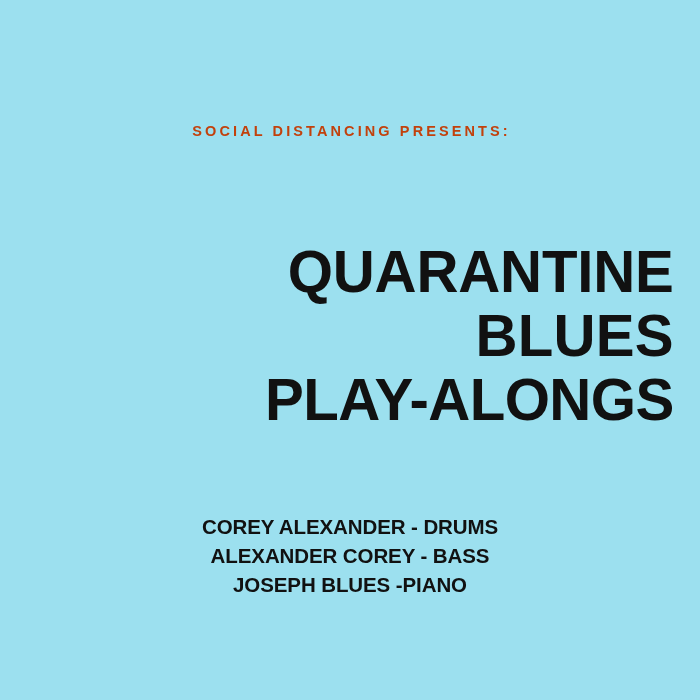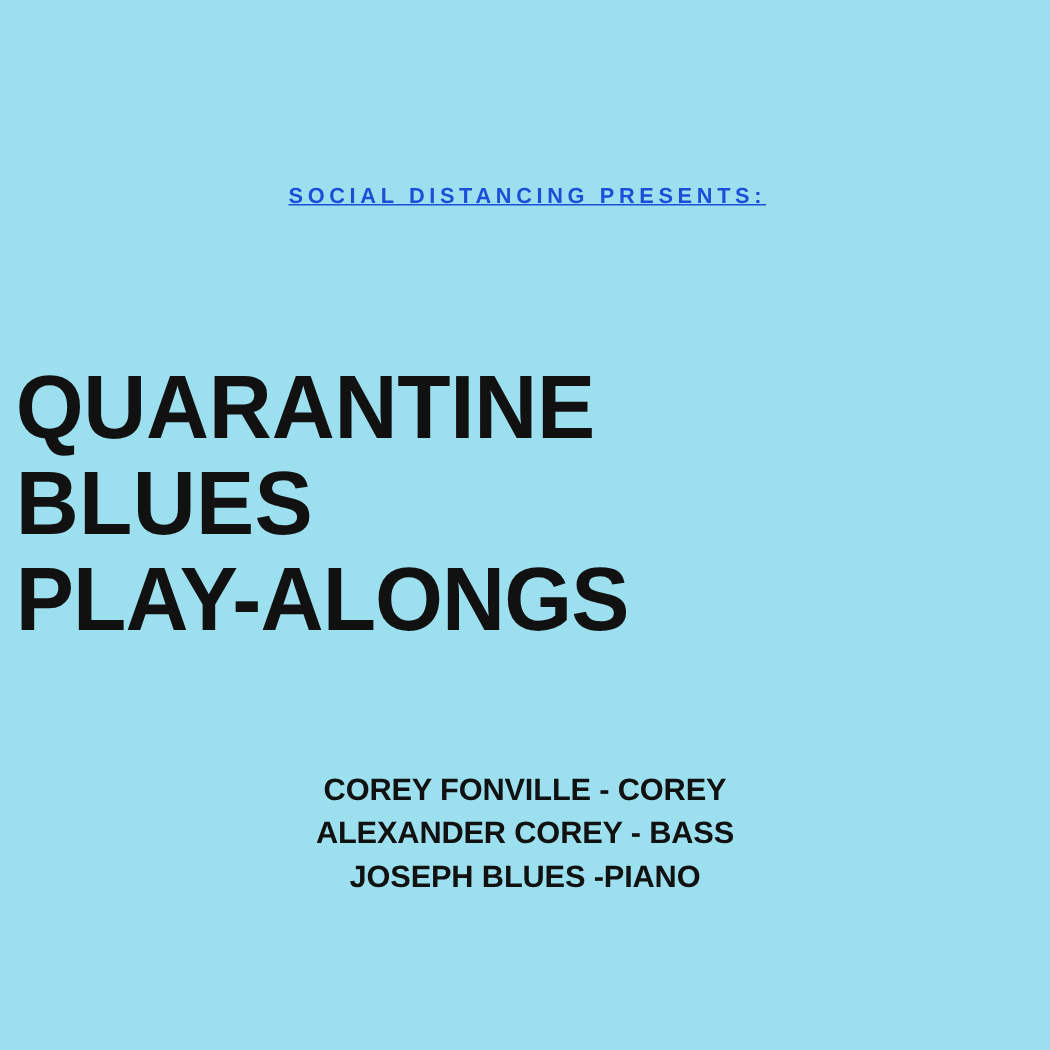--- a/index.html
+++ b/index.html
@@ -40,23 +40,23 @@
     line-height: 18px;
     white-space: nowrap;
     
     text-indent: 3.1px;
   }
 
   
   .title-block {
     position: absolute;
     left: 0;
-    right: 0;
+    right: 16px;
     top: 240px;
-    text-align: left;
+    text-align: right;
   }
 
   .title-line {
     display: block;
     color: #111111;
     font-family: "Liberation Sans Narrow", "Liberation Sans", sans-serif;
     font-weight: bold;
     font-size: 60px;
     line-height: 64px;
     letter-spacing: -0.4px;
@@ -87,27 +87,27 @@
     line-height: 29px;
     letter-spacing: -0.1px;
     white-space: nowrap;
   }
 </style>
 </head>
 <body style="background: rgb(156, 224, 239);">
 
 <div id="poster" style="background: rgb(156, 224, 239);">
 
-  <div class="presenter-line" style="color: #1d4ed8; text-decoration: underline;">SOCIAL DISTANCING PRESENTS:</div>
+  <div class="presenter-line" style="color: #c2410c;">SOCIAL DISTANCING PRESENTS:</div>
 
   <div class="title-block">
     <span class="title-line title-line--one" style="color: rgb(17, 17, 17);">QUARANTINE</span>
     <span class="title-line title-line--two" style="color: rgb(17, 17, 17);">BLUES</span>
     <span class="title-line title-line--three" style="color: rgb(17, 17, 17);">PLAY-ALONGS</span>
   </div>
 
   <div class="credits-block">
-    <span class="credit-line" style="color: rgb(17, 17, 17);">COREY FONVILLE - COREY</span>
+    <span class="credit-line" style="color: rgb(17, 17, 17);">COREY ALEXANDER - DRUMS</span>
     <span class="credit-line" style="color: rgb(17, 17, 17);">ALEXANDER COREY - BASS</span>
     <span class="credit-line" style="color: rgb(17, 17, 17);">JOSEPH BLUES -PIANO</span>
   </div>
 
 </div>
 
 </body></html>

